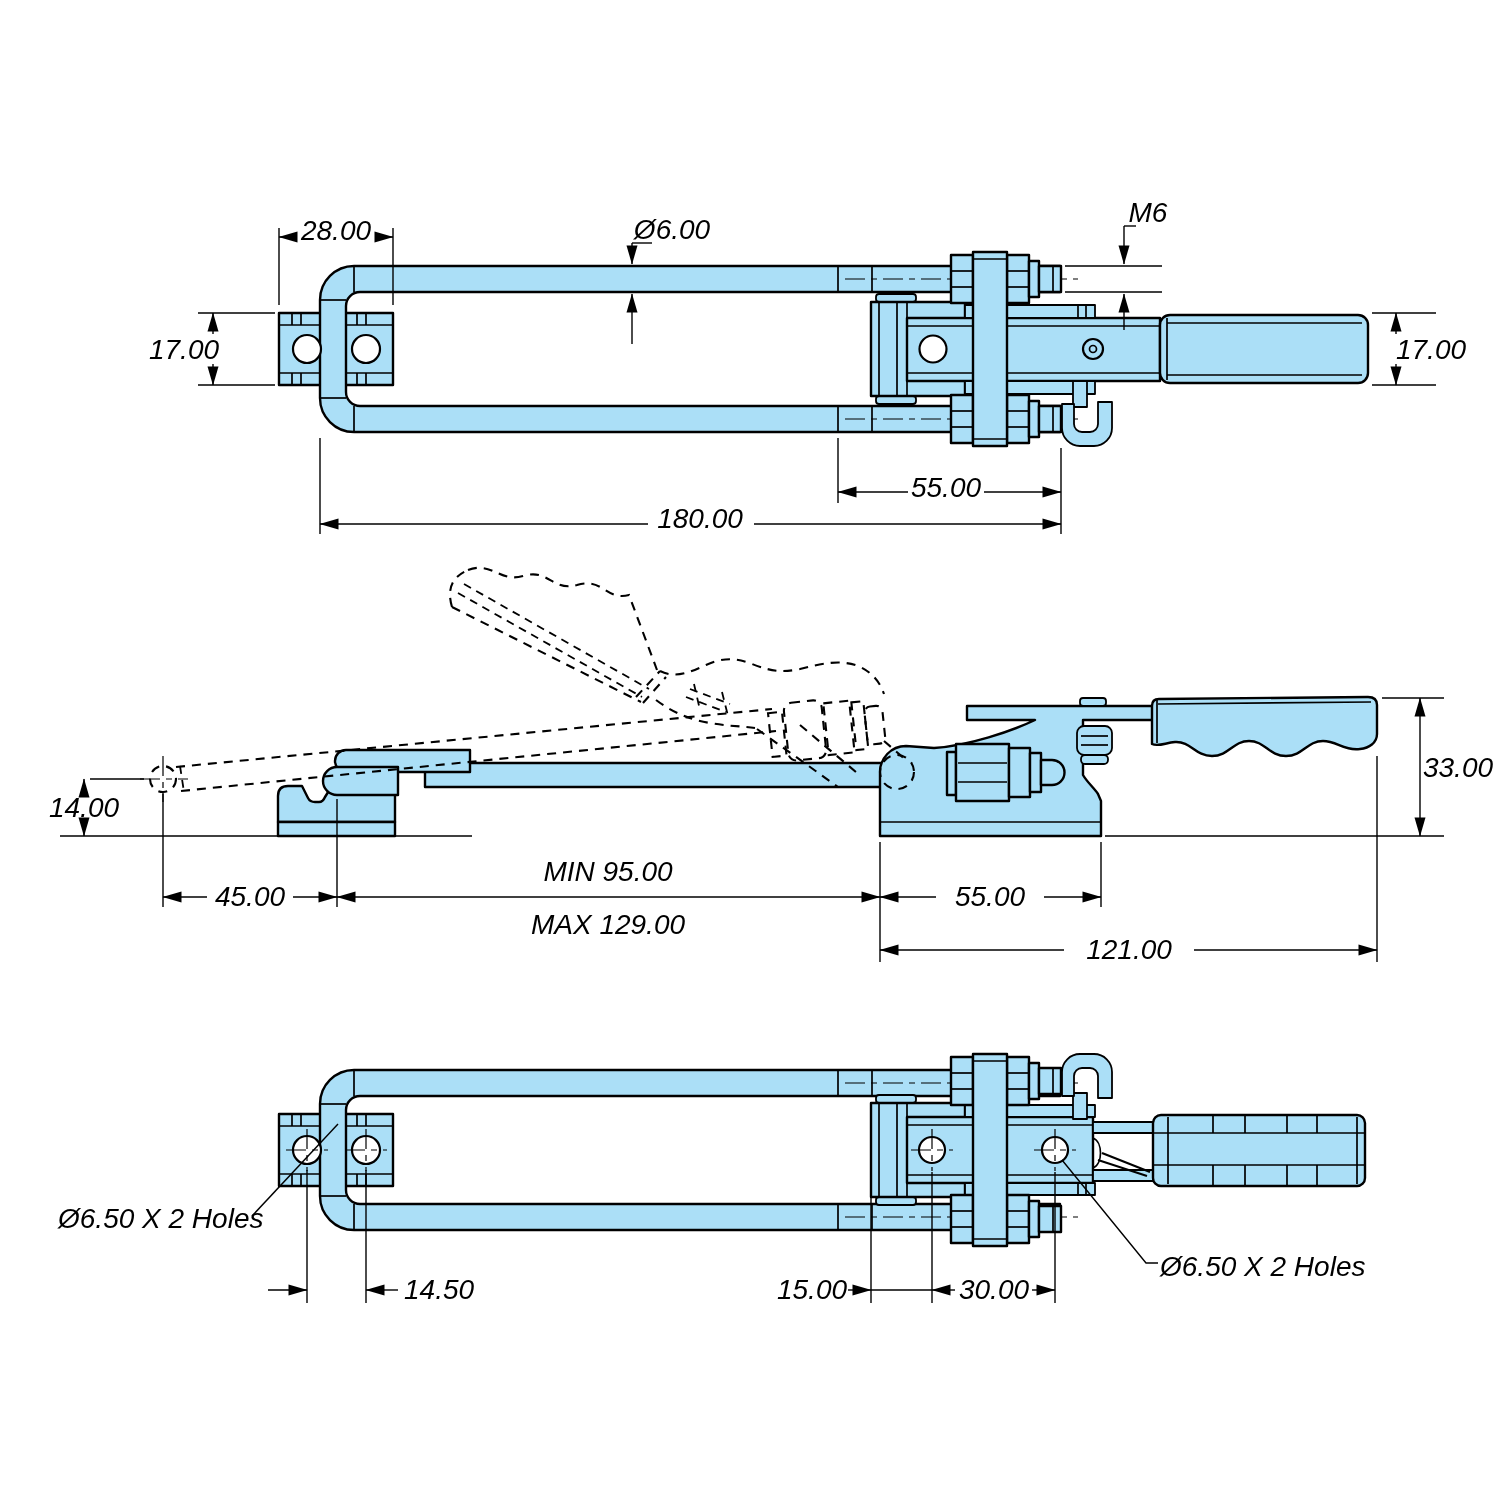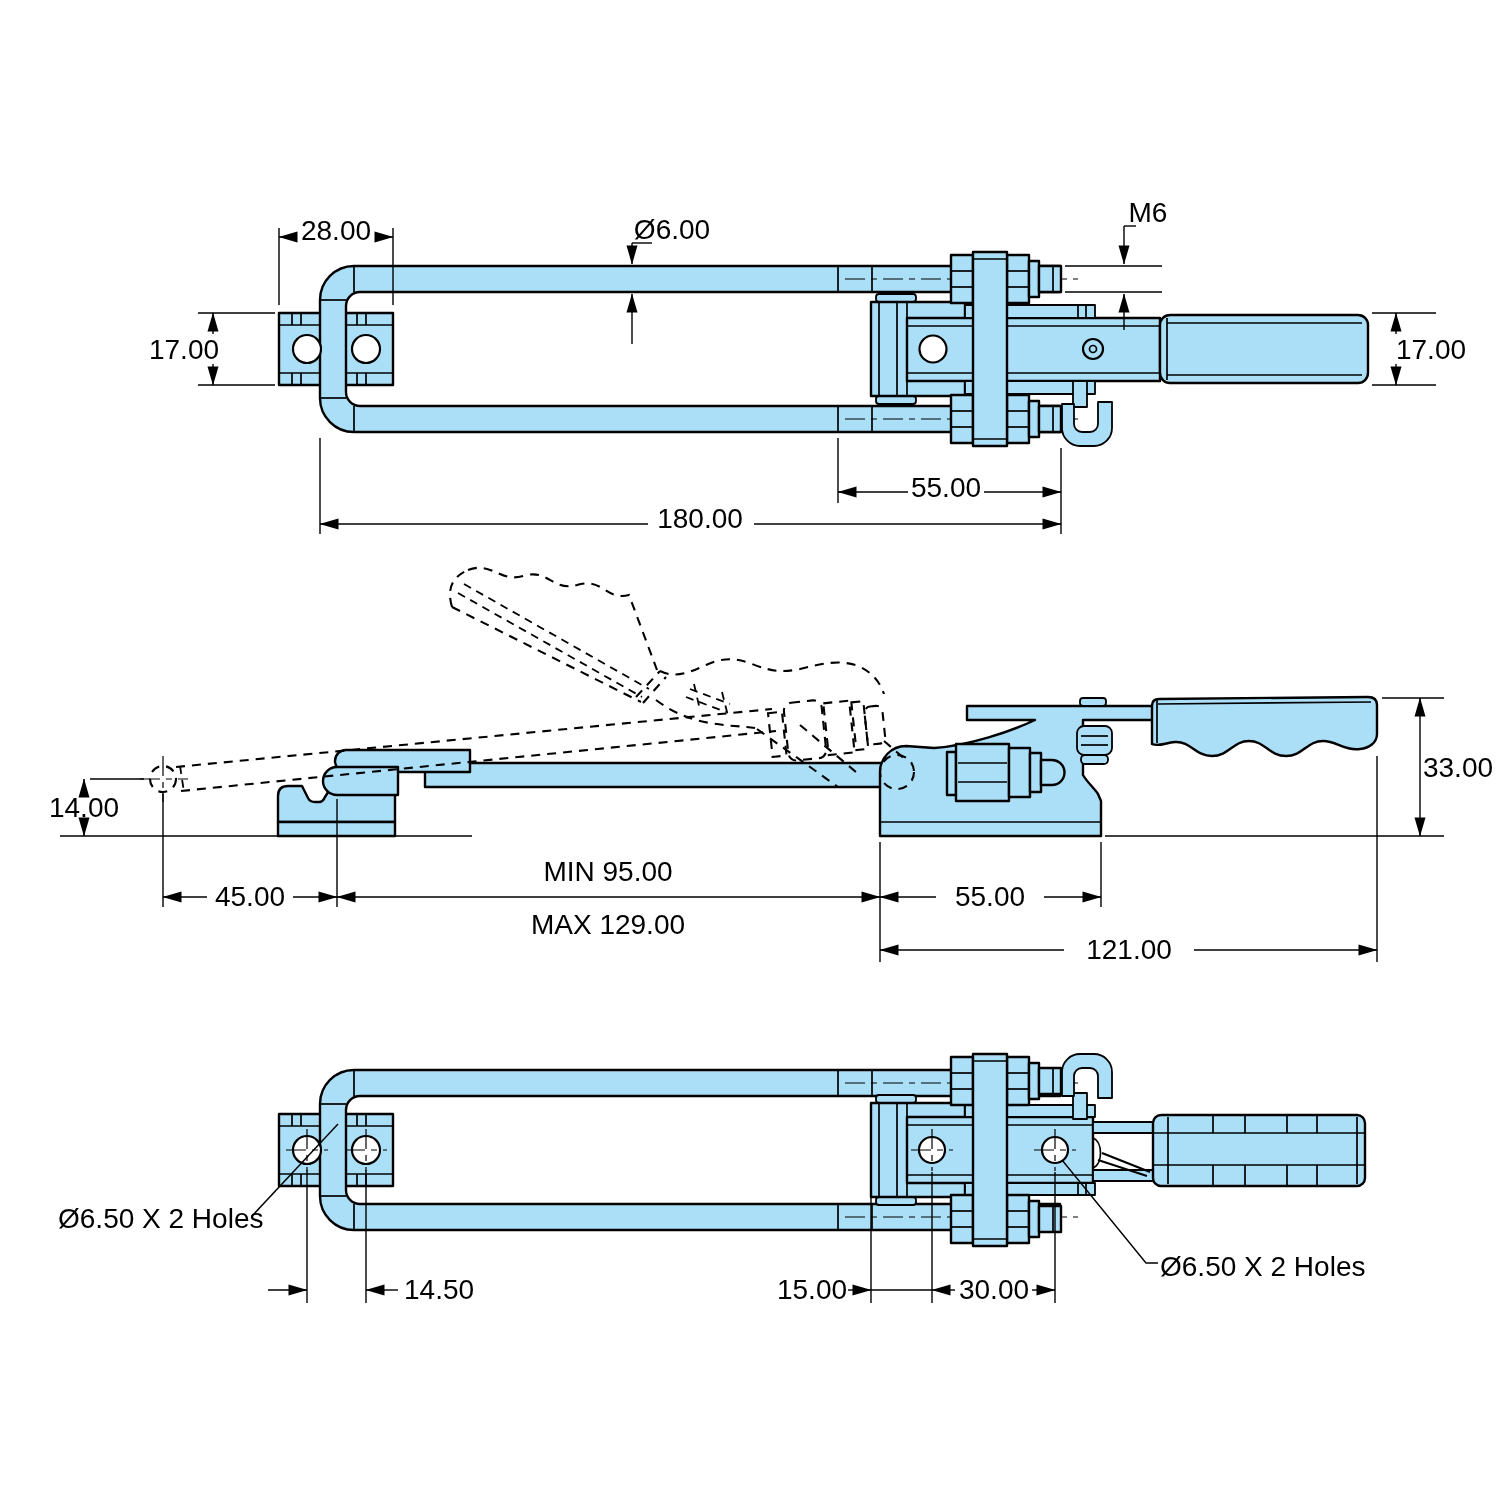--- a/index.html
+++ b/index.html
@@ -1,16 +1,16 @@
 <!DOCTYPE html>
 <html><head>
 <meta charset="utf-8">
 <style>
   html,body{margin:0;padding:0;background:#fff;}
-  #stage{position:relative;width:1501px;height:1501px;background:#fff;overflow:hidden;}
+  #stage{position:relative;width:1501px;height:1501px;background:#fff;overflow:hidden;font-style:italic;}
   svg{display:block;}
   .part{fill:#ABDFF7;stroke:#000;stroke-width:2.4;stroke-linejoin:round;}
   .partthin{fill:#ABDFF7;stroke:#000;stroke-width:1.8;stroke-linejoin:round;}
   .hole{fill:#fff;stroke:#000;stroke-width:2.2;}
   .ln{stroke:#000;stroke-width:1.7;fill:none;}
   .ln2{stroke:#000;stroke-width:2.2;fill:none;}
   .dim{stroke:#000;stroke-width:1.4;fill:none;}
   .cl{stroke:#000;stroke-width:1.2;fill:none;stroke-dasharray:20 6 6 6;}
   .hid{stroke:#000;stroke-width:2.1;fill:none;stroke-dasharray:9 7;stroke-linecap:butt;}
   .hidthin{stroke:#000;stroke-width:1.8;fill:none;stroke-dasharray:8 6;}

